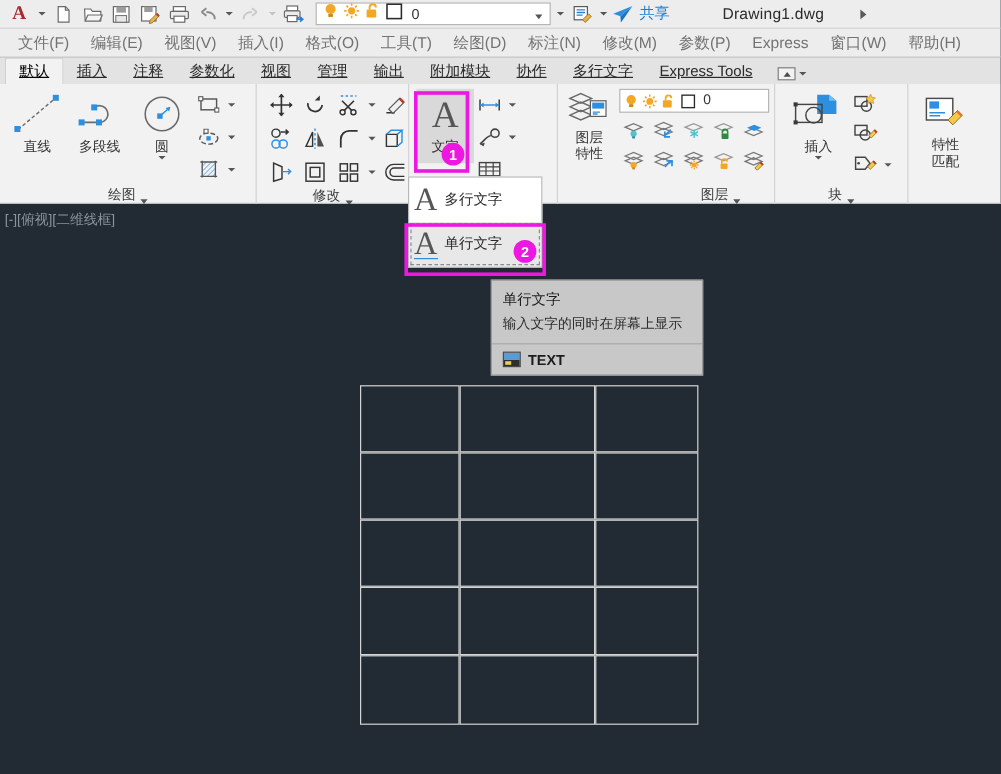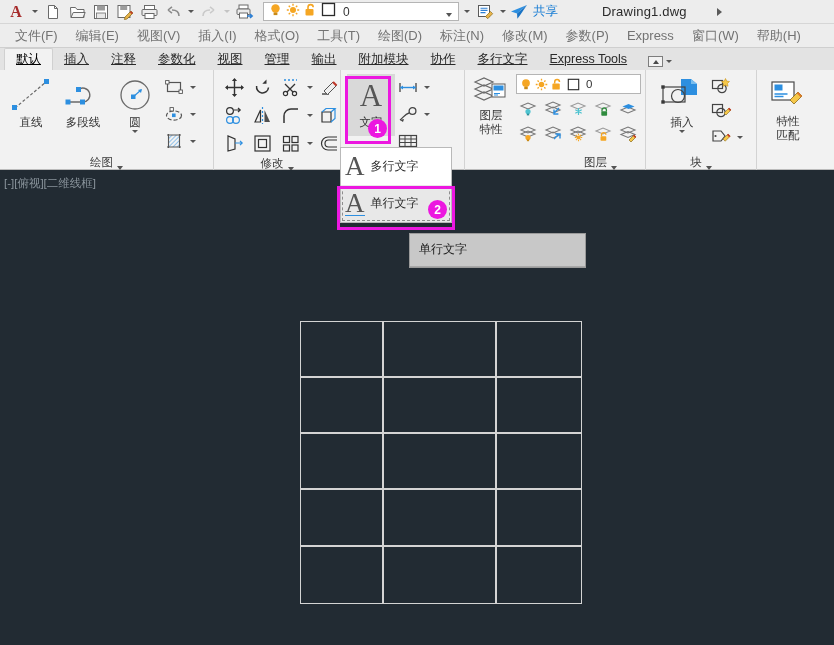--- a/index.html
+++ b/index.html
@@ -795,16 +795,21 @@
   </div>
 
   <div class="hl" style="left:345px; top:76px; width:46px; height:68px;"></div>
   <div class="badge" style="left:368px; top:119px;">1</div>
 
   <div class="hl" style="left:337px; top:186px; width:118px; height:44px;"></div>
   <div class="badge" style="left:428px; top:200px;">2</div>
 
   <div class="tooltip">
     <div class="tt-title">单行文字</div>
+    <div class="tt-desc">输入文字的同时在屏幕上显示</div>
     <div class="tt-hr"></div>
+    <div class="tt-cmdrow">
+      <span class="cmd-ico"></span>
+      <span class="tt-cmd">TEXT</span>
+    </div>
   </div>
 
 </div>
 
 </body></html>

